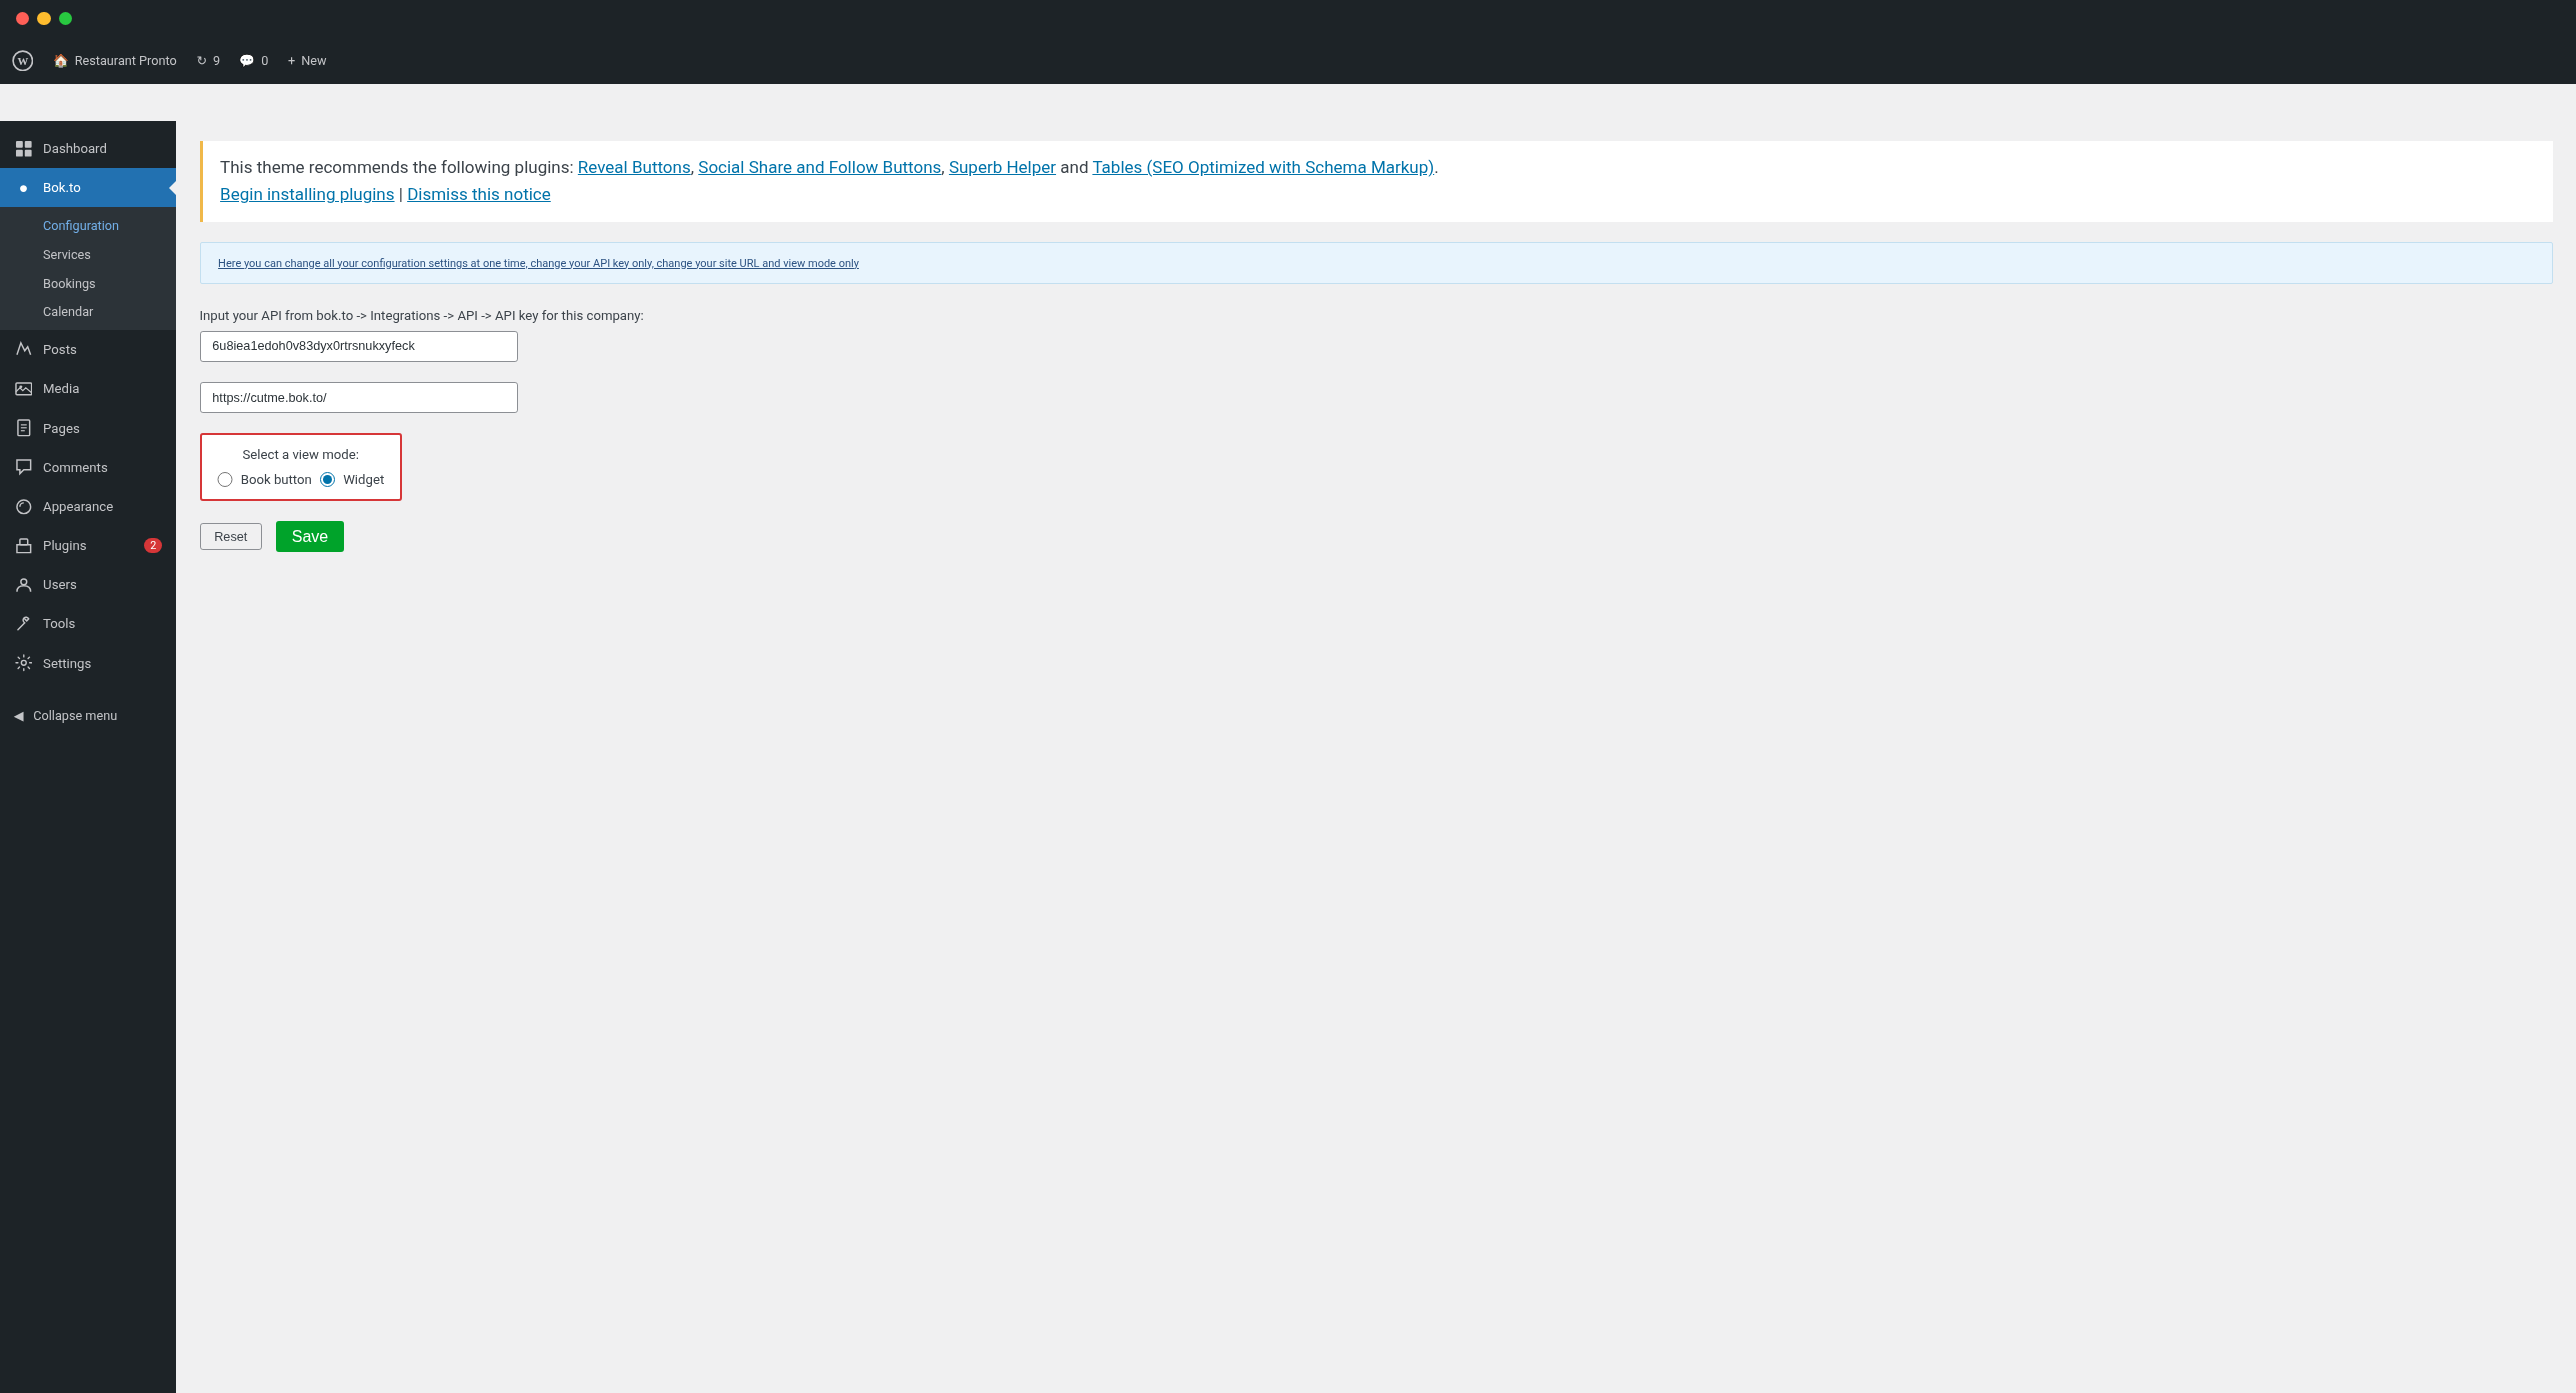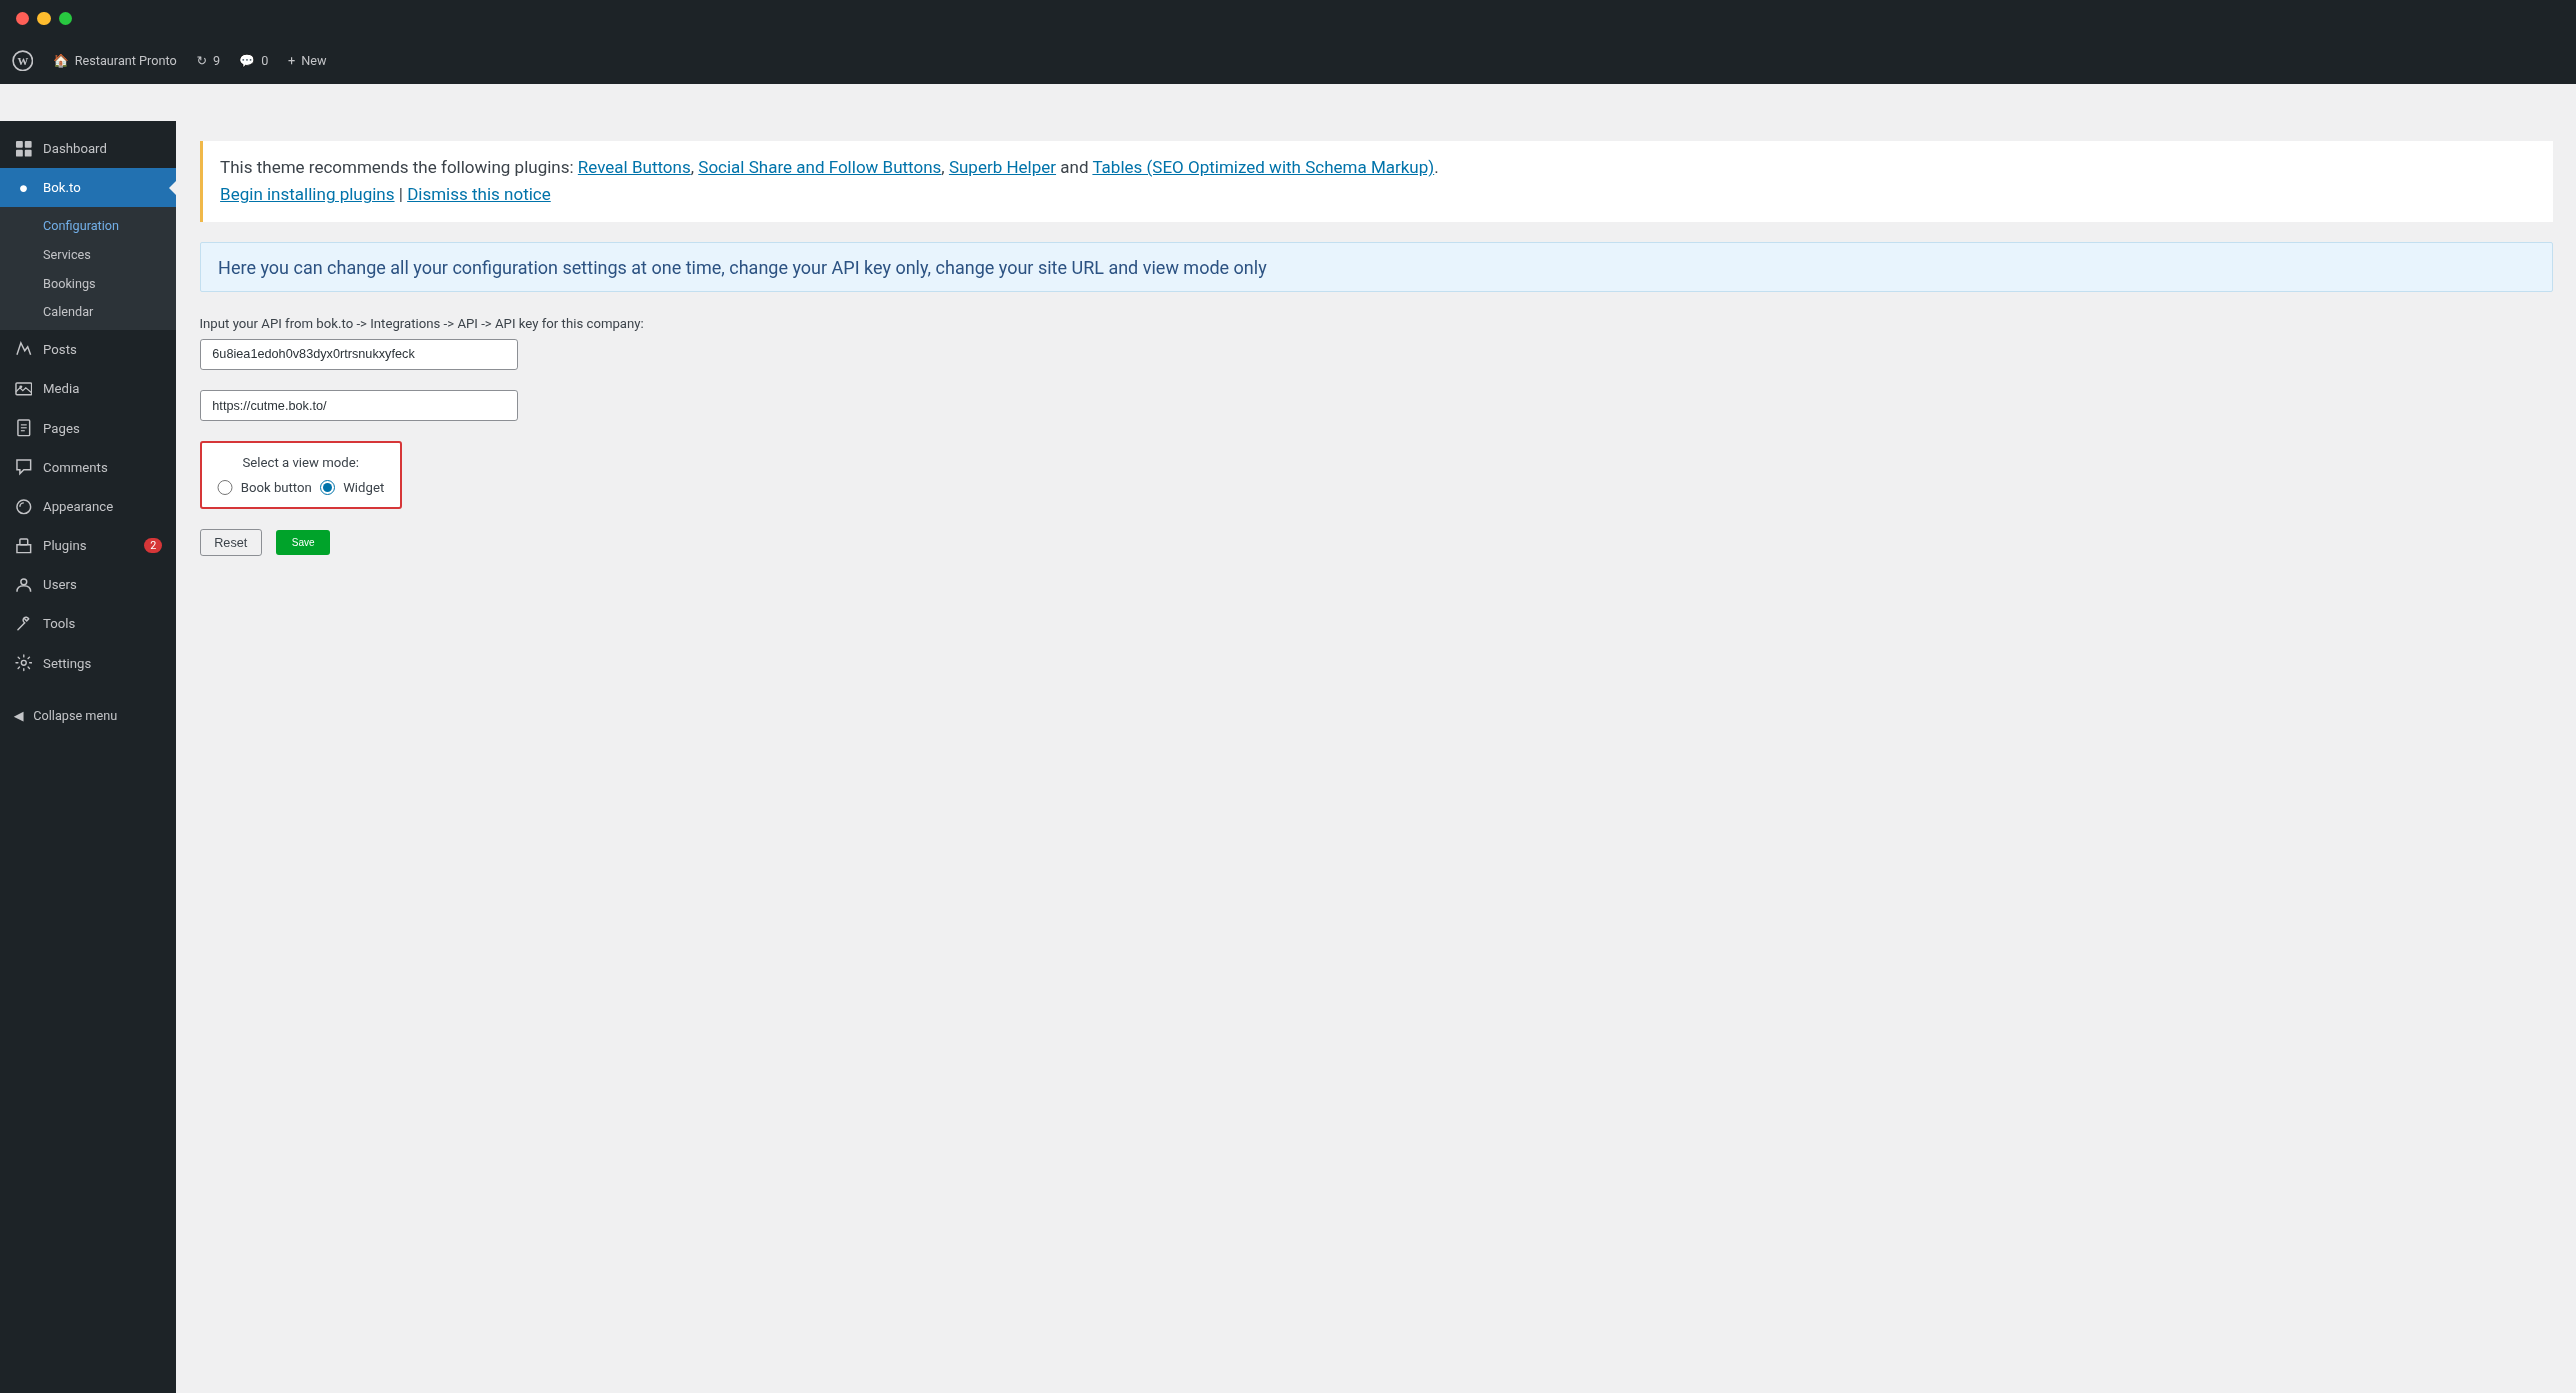--- a/index.html
+++ b/index.html
@@ -158,22 +158,23 @@
       cursor: pointer;
     }
 
     
     .info-box {
       background: #e8f4fd;
       border: 1px solid #c3dff0;
       padding: 13.7px 17.6px;
       margin-bottom: 23.5px;
       color: #2c5282;
-      font-size: 18px;
+      font-size: 11px;
       border-radius: 2px;
+      text-decoration: underline;
     }
 
     
     .form-section { margin-bottom: 19.6px; }
     .form-label {
       display: block;
       margin-bottom: 7.8px;
       font-size: 13.2px;
       color: #3c434a;
     }
@@ -233,21 +234,21 @@
       border-radius: 2.9px;
       font-size: 12.7px;
       color: #3c434a;
       cursor: pointer;
     }
     .btn-save {
       padding: 6.9px 15.7px;
       background: #00a32a;
       border: none;
       border-radius: 2.9px;
-      font-size: 10px;
+      font-size: 16px;
       color: #fff;
       cursor: pointer;
       font-weight: 500;
     }
   </style>
 </head>
 <body>
 
 <div class="titlebar">
   <div class="traffic-lights">

